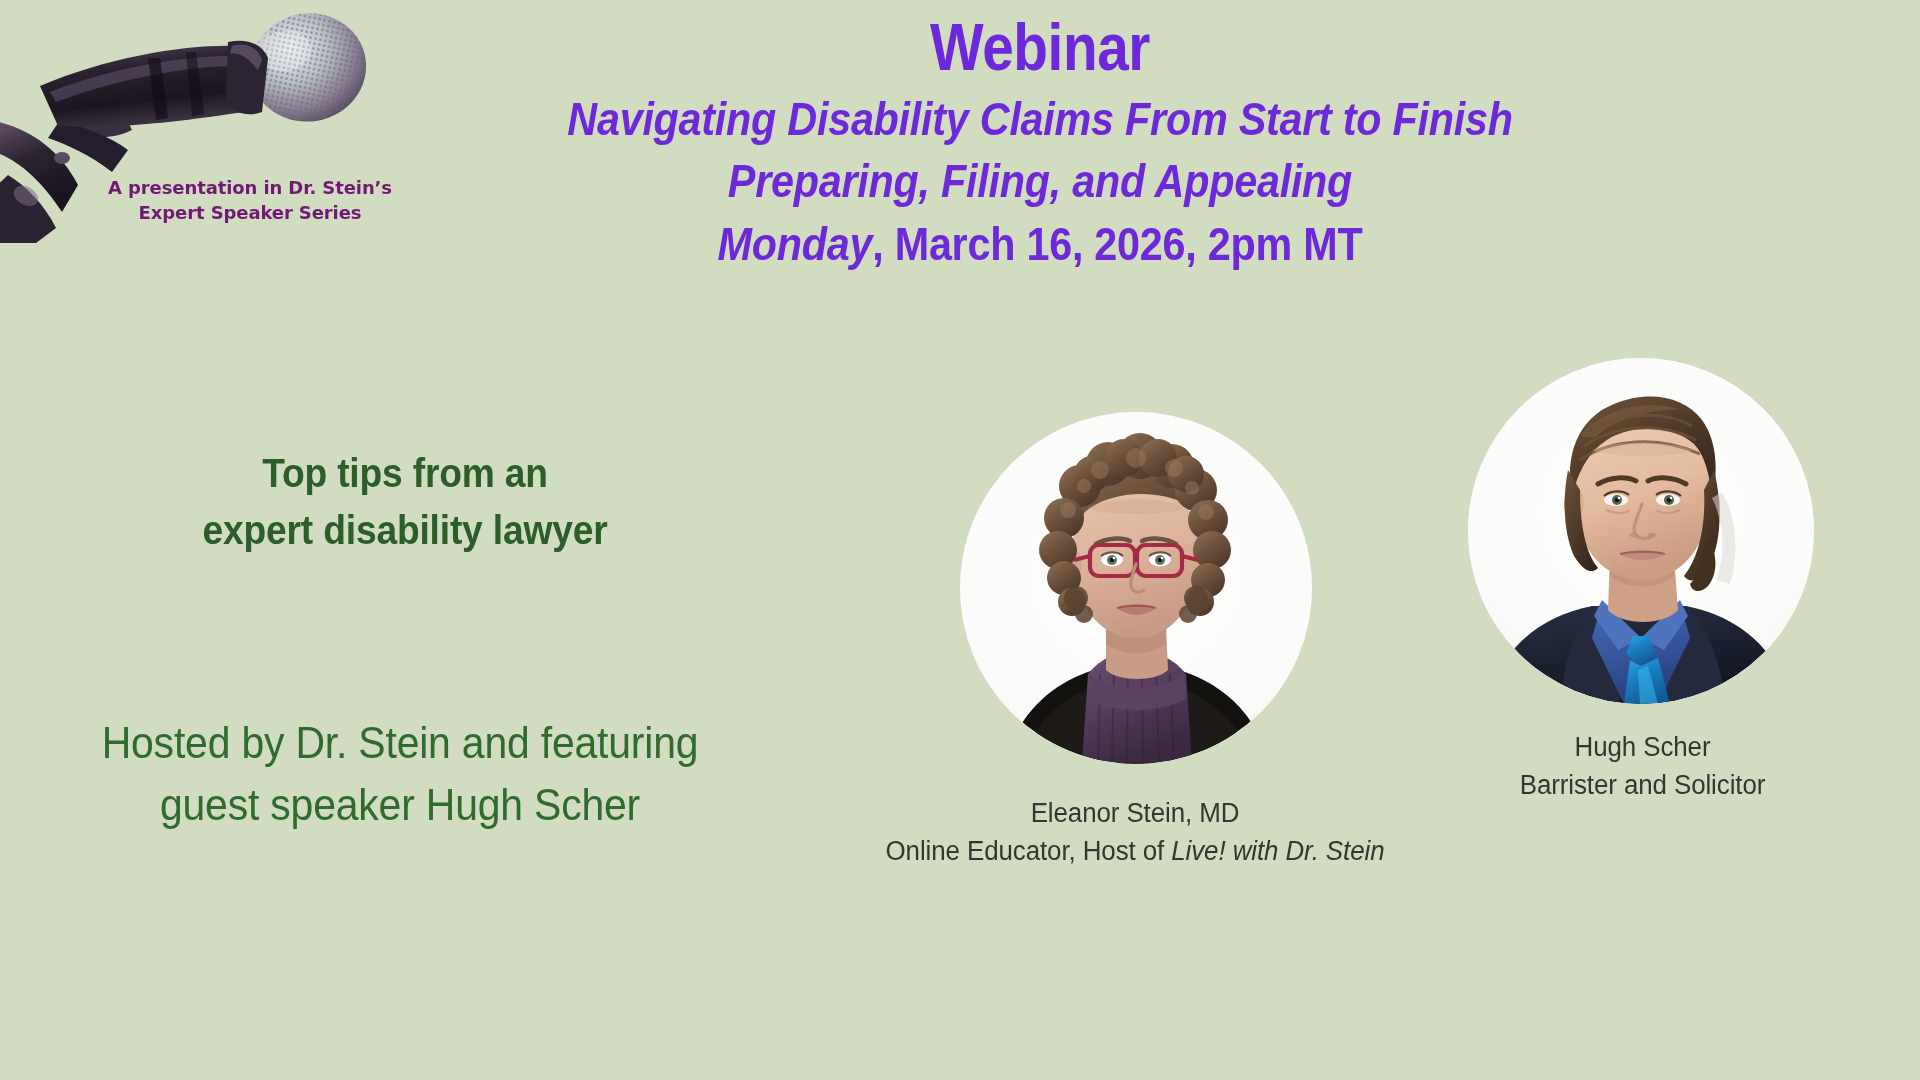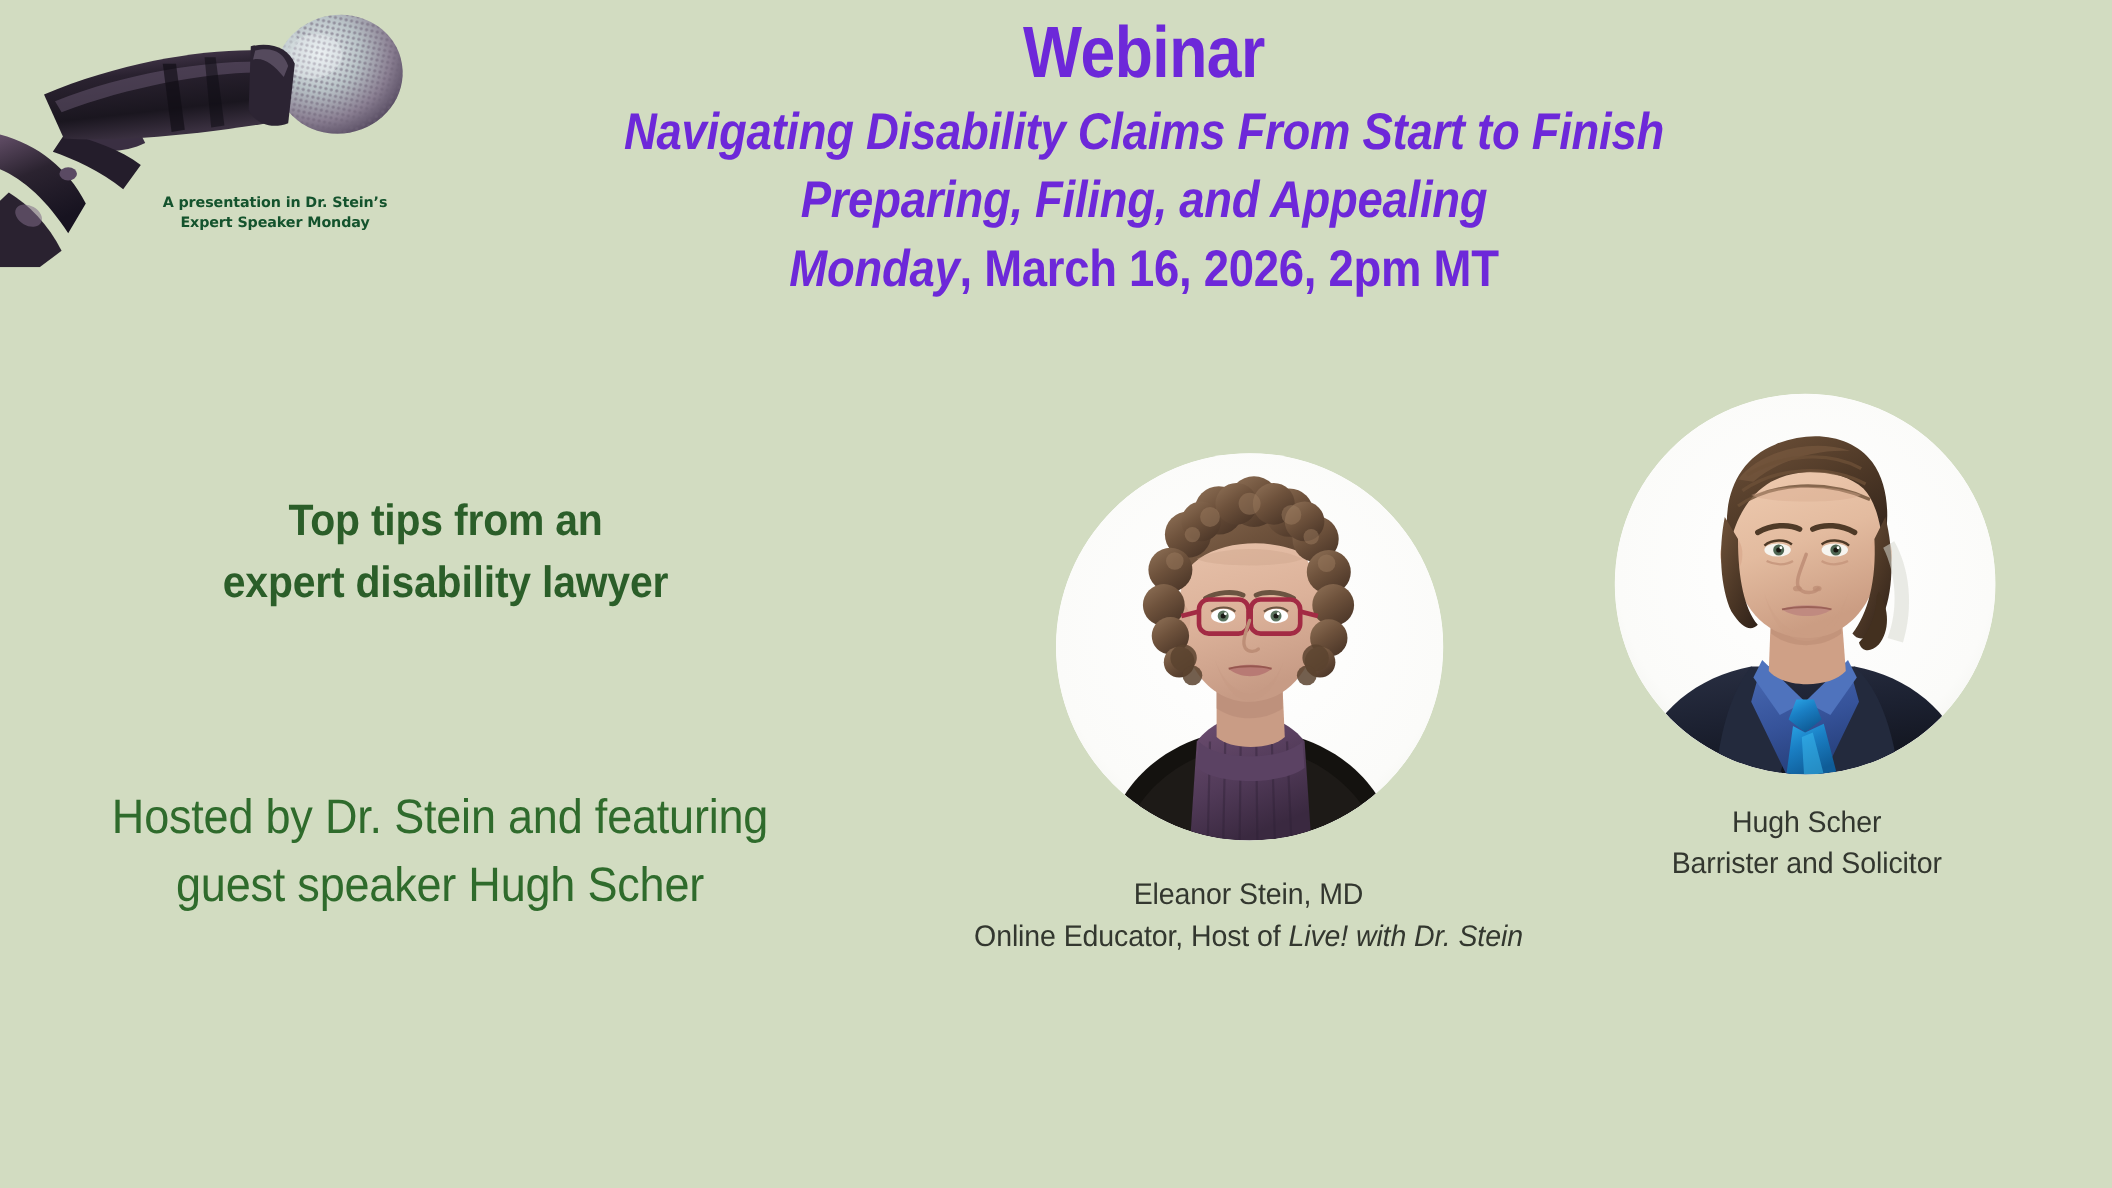--- a/index.html
+++ b/index.html
@@ -32,23 +32,23 @@
     overflow:hidden;
   }
   .mic-photo svg { display:block; width:400px; height:243px; }
   .mic-caption {
     position:absolute;
     left:100px; top:176px;
     width:300px;
     text-align:center;
     font-family:"DejaVu Sans", sans-serif;
     font-weight:bold;
-    font-size:13px;
+    font-size:18px;
     line-height:1.38;
-    color:#14532d;
+    color:#701a75;
     letter-spacing:-0.1px;
   }
 
   
   .header {
     position:absolute;
     left:420px; top:12px;
     width:1240px;
     text-align:center;
     color:#6d28d9;
@@ -222,21 +222,21 @@
             <path d="M-2,52 a58,54 0 0 1 24,-44 l4,8 a50,46 0 0 0 -20,37 Z" fill="#cfd8da" opacity="0.6"></path>
           </g>
 
           <path d="M228,42 C248,38 262,44 268,58 L262,112 C246,118 232,112 226,100 Z" fill="#2c2433"></path>
           <path d="M232,46 C248,42 258,48 262,60 L258,70 C248,58 240,52 230,54 Z" fill="#7e6f88" opacity="0.5"></path>
         </g>
       </svg>
     </div>
     <div class="mic-caption">
       <div>A presentation in Dr. Stein’s</div>
-      <div>Expert Speaker Monday</div>
+      <div>Expert Speaker Series</div>
     </div>
   </div>
 
   <div class="header">
     <div class="title-main">Webinar</div>
     <div class="title-sub">Navigating Disability Claims From Start to Finish</div>
     <div class="title-sub2">Preparing, Filing, and Appealing</div>
     <div class="title-date"><span class="day">Monday</span><span>, March 16, 2026, 2pm MT</span></div>
   </div>
 

